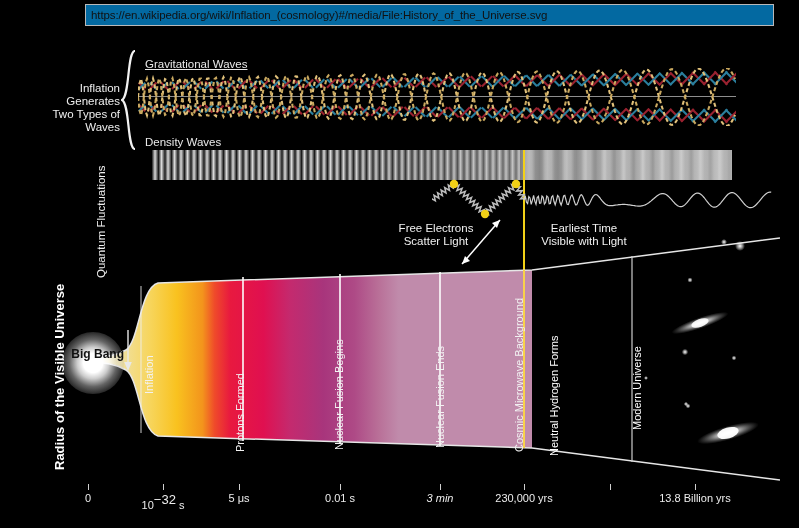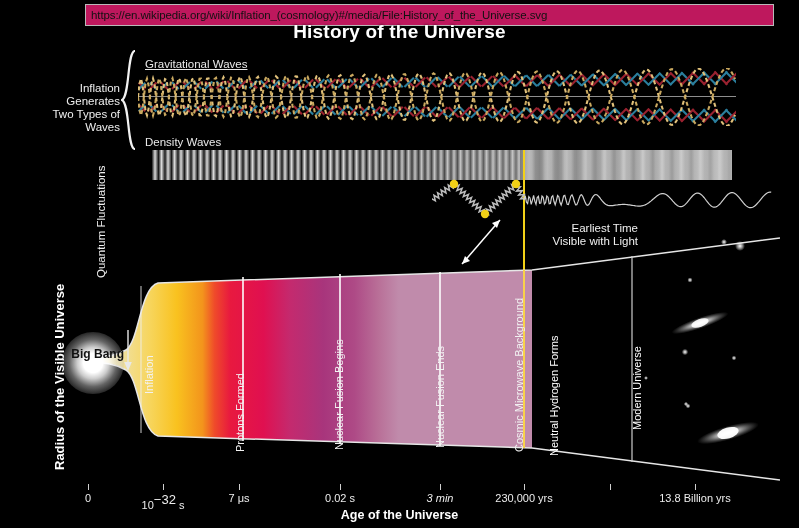--- a/index.html
+++ b/index.html
@@ -2,21 +2,21 @@
 <html><head>
 <meta charset="utf-8">
 <style>
   html,body{margin:0;padding:0;background:#000;}
   body{width:799px;height:528px;overflow:hidden;font-family:"Liberation Sans",sans-serif;}
   #stage{position:relative;width:799px;height:528px;background:#000;overflow:hidden;}
 
   
   #urlbar{
     position:absolute;left:85px;top:4px;width:687px;height:20px;
-    background:#be185d;border:1px solid #b9b9b9;
+    background:#0369a1;border:1px solid #b9b9b9;
     box-shadow:0 1px 2px rgba(0,0,0,.6);
     display:flex;align-items:center;
   }
   #urlbar .txt{
     font-size:11.5px;color:#111;white-space:nowrap;overflow:hidden;
     padding-left:5px;letter-spacing:-0.1px;
   }
 
   
   #title{
@@ -70,21 +70,21 @@
     border-left:7px solid transparent;border-right:7px solid transparent;
     border-top:11px solid #f2d117;
   }
 
   
   #photon{position:absolute;left:432px;top:178px;width:340px;height:46px;}
 
   
   #fe-label{left:382px;top:222px;width:108px;text-align:center;color:#f0f0f0;}
   #fe-arrow{position:absolute;left:458px;top:216px;width:46px;height:52px;}
-  #et-label{left:530px;top:222px;width:108px;text-align:right;color:#f0f0f0;}
+  #et-label{left:530px;top:222px;width:108px;text-align:center;color:#f0f0f0;}
 
   
   #chart{position:absolute;left:40px;top:228px;width:740px;height:256px;}
 
   
   #ylabel{
     position:absolute;left:0px;top:0px;
     color:#fff;font-size:13px;font-weight:bold;white-space:nowrap;
   }
   #ylabel-wrap{position:absolute;left:52px;top:470px;}
@@ -122,21 +122,20 @@
 </style>
 </head>
 <body>
 
 <div id="stage">
 
   <div id="urlbar">
     <span class="txt">https://en.wikipedia.org/wiki/Inflation_(cosmology)#/media/File:History_of_the_Universe.svg</span>
   </div>
 
-  <div id="title">History of the Universe</div>
 
   <svg id="brace" viewBox="0 0 16 100" preserveAspectRatio="none">
     <path d="M14 1 C6 1 9 46 1 50 C9 54 6 99 14 99" fill="none" stroke="#f2f2f2" stroke-width="2.2"></path>
   </svg>
   <div class="lbl" id="brace-label">Inflation
 Generates
 Two Types of
 Waves</div>
 
   <div class="lbl" id="gw-label">Gravitational Waves</div>
@@ -379,20 +378,22 @@
         <path d="M22 6 L23.8 4.1 L21.8 9.4 L27.0 7.2 L24.9 12.5 L30.1 10.3 L28.1 15.5 L33.3 13.3 L31.3 18.6 L36.5 16.4 L34.4 21.6 L39.6 19.4 L37.6 24.7 L42.8 22.5 L40.7 27.8 L45.9 25.6 L43.9 30.8 L49.1 28.6 L47.1 33.9 L52.3 31.7 L50.2 36.9" fill="none" stroke="#bdbdbd" stroke-width="1.5"></path>
         <path d="M53 36 L51.2 34.1 L56.4 36.3 L54.4 31.1 L59.6 33.3 L57.5 28.0 L62.7 30.2 L60.7 25.0 L65.9 27.2 L63.8 21.9 L69.0 24.1 L67.0 18.8 L72.2 21.0 L70.2 15.8 L75.4 18.0 L73.3 12.7 L78.5 14.9 L76.5 9.7 L81.7 11.9 L79.6 6.6 L84.8 8.8" fill="none" stroke="#bdbdbd" stroke-width="1.5"></path>
         <path d="M84 6 L86.3 4.8 L82.7 9.1 L88.3 8.8 L84.6 13.1 L90.3 12.7 L86.6 17.0 L92.2 16.6 L88.6 20.9 L94.2 20.6" fill="none" stroke="#bdbdbd" stroke-width="1.5"></path>
       </g>
     <path id="freewave" fill="none" stroke="#cfcfcf" stroke-width="1.2" d="M92 22 L92.0 22.0 L93.2 17.6 L94.4 24.0 L95.6 25.6 L96.8 18.5 L98.0 19.9 L99.2 26.4 L100.4 22.4 L101.6 17.4 L102.8 23.2 L104.0 26.3 L105.2 19.5 L106.4 18.3 L107.6 25.3 L108.8 25.0 L110.0 18.1 L111.2 19.4 L112.4 26.1 L113.6 24.5 L114.8 18.0 L116.0 19.2 L117.2 25.7 L118.4 25.5 L119.6 19.0 L120.8 17.7 L122.0 23.5 L123.2 26.9 L124.4 22.7 L125.6 17.5 L126.8 18.7 L128.0 24.5 L129.2 27.0 L130.4 23.2 L131.6 18.0 L132.8 17.4 L134.0 21.8 L135.2 26.3 L136.4 26.6 L137.6 22.7 L138.8 18.2 L140.0 16.9 L141.2 19.5 L142.4 23.8 L143.6 26.9 L144.8 26.8 L146.0 23.9 L147.2 20.1 L148.4 17.3 L149.6 16.8 L150.8 18.5 L152.0 21.5 L153.2 24.6 L154.4 26.8 L155.6 27.4 L156.8 26.5 L158.0 24.5 L159.2 22.0 L160.4 19.6 L161.6 17.8 L162.8 16.7 L164.0 16.5 L165.2 17.0 L166.4 18.1 L167.6 19.5 L168.8 21.1 L170.0 22.6 L171.2 24.0 L172.4 25.2 L173.6 26.2 L174.8 26.9 L176.0 27.3 L177.2 27.6 L178.4 27.7 L179.6 27.7 L180.8 27.6 L182.0 27.4 L183.2 27.2 L184.4 27.0 L185.6 26.9 L186.8 26.7 L188.0 26.6 L189.2 26.5 L190.4 26.4 L191.6 26.4 L192.8 26.4 L194.0 26.5 L195.2 26.6 L196.4 26.8 L197.6 26.9 L198.8 27.1 L200.0 27.3 L201.2 27.5 L202.4 27.7 L203.6 27.9 L204.8 28.0 L206.0 28.1 L207.2 28.1 L208.4 28.1 L209.6 27.9 L210.8 27.7 L212.0 27.3 L213.2 26.9 L214.4 26.3 L215.6 25.6 L216.8 24.8 L218.0 23.8 L219.2 22.9 L220.4 21.8 L221.6 20.8 L222.8 19.7 L224.0 18.7 L225.2 17.8 L226.4 16.9 L227.6 16.3 L228.8 15.8 L230.0 15.6 L231.2 15.6 L232.4 15.8 L233.6 16.3 L234.8 17.0 L236.0 18.0 L237.2 19.1 L238.4 20.4 L239.6 21.7 L240.8 23.1 L242.0 24.4 L243.2 25.7 L244.4 26.8 L245.6 27.7 L246.8 28.3 L248.0 28.7 L249.2 28.7 L250.4 28.4 L251.6 27.8 L252.8 26.9 L254.0 25.7 L255.2 24.4 L256.4 22.9 L257.6 21.4 L258.8 19.9 L260.0 18.5 L261.2 17.2 L262.4 16.2 L263.6 15.5 L264.8 15.1 L266.0 15.1 L267.2 15.4 L268.4 16.0 L269.6 16.9 L270.8 18.1 L272.0 19.5 L273.2 21.0 L274.4 22.6 L275.6 24.1 L276.8 25.6 L278.0 26.9 L279.2 27.9 L280.4 28.7 L281.6 29.1 L282.8 29.2 L284.0 28.9 L285.2 28.3 L286.4 27.4 L287.6 26.3 L288.8 24.9 L290.0 23.4 L291.2 21.9 L292.4 20.3 L293.6 18.8 L294.8 17.5 L296.0 16.3 L297.2 15.5 L298.4 14.9 L299.6 14.6 L300.8 14.6 L302.0 15.0 L303.2 15.7 L304.4 16.6 L305.6 17.8 L306.8 19.2 L308.0 20.6 L309.2 22.2 L310.4 23.7 L311.6 25.2 L312.8 26.5 L314.0 27.6 L315.2 28.6 L316.4 29.2 L317.6 29.6 L318.8 29.7 L320.0 29.5 L321.2 29.0 L322.4 28.2 L323.6 27.2 L324.8 26.0 L326.0 24.7 L327.2 23.3 L328.4 21.8 L329.6 20.3 L330.8 18.9 L332.0 17.6 L333.2 16.5 L334.4 15.5 L335.6 14.8 L336.8 14.3 L338.0 14.0 L339.2 14.1"></path>
     <circle cx="22" cy="6" r="4.2" fill="#f2d117"></circle>
     <circle cx="53" cy="36" r="4.2" fill="#f2d117"></circle>
     <circle cx="84" cy="6" r="4.2" fill="#f2d117"></circle>
   </svg>
 
+  <div class="lbl" id="fe-label">Free Electrons
+Scatter Light</div>
   <svg id="fe-arrow" viewBox="0 0 46 52">
     <line x1="4" y1="48" x2="42" y2="4" stroke="#fff" stroke-width="1.5"></line>
     <polygon points="42,4 34,7 39,12" fill="#fff"></polygon>
     <polygon points="4,48 12,45 7,40" fill="#fff"></polygon>
   </svg>
   <div class="lbl" id="et-label">Earliest Time
 Visible with Light</div>
 
   <svg id="chart" viewBox="0 0 740 256" preserveAspectRatio="none">
     <defs>
@@ -493,26 +494,25 @@
         <div class="band vrot dark">Modern Universe</div>
       </div>
     </div>
 
   <div id="ticks">
       <div class="tick" style="left: 88px;"></div>
       <div class="tlab" style="left: 88px;">0</div>
       <div class="tick" style="left: 163px;"></div>
       <div class="tlab" style="left: 163px;">10<sup>−32</sup> s</div>
       <div class="tick" style="left: 239px;"></div>
-      <div class="tlab" style="left: 239px;">7 μs</div>
+      <div class="tlab" style="left: 239px;">5 μs</div>
       <div class="tick" style="left: 340px;"></div>
-      <div class="tlab" style="left: 340px;">0.02 s</div>
+      <div class="tlab" style="left: 340px;">0.01 s</div>
       <div class="tick" style="left: 440px;"></div>
       <div class="tlab" style="left: 440px; font-style: italic;">3 min</div>
       <div class="tick" style="left: 524px;"></div>
       <div class="tlab" style="left: 524px;">230,000 yrs</div>
       <div class="tick" style="left: 695px;"></div>
       <div class="tlab" style="left: 695px;">13.8 Billion yrs</div>
       <div class="tick" style="left: 610px;"></div>
     </div>
-  <div id="xlabel">Age of the Universe</div>
 
 </div>
 
 </body></html>

